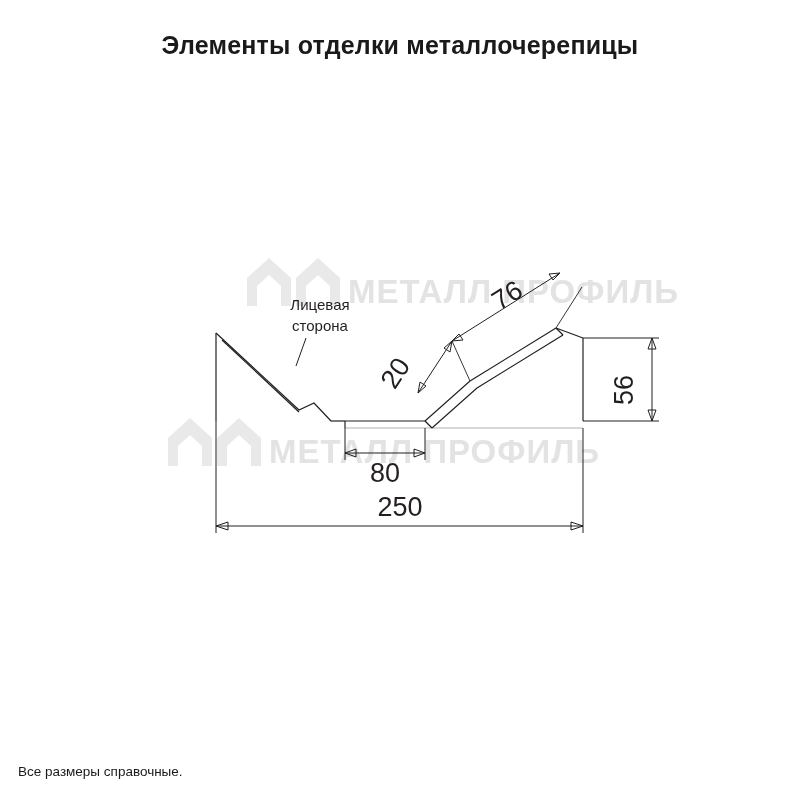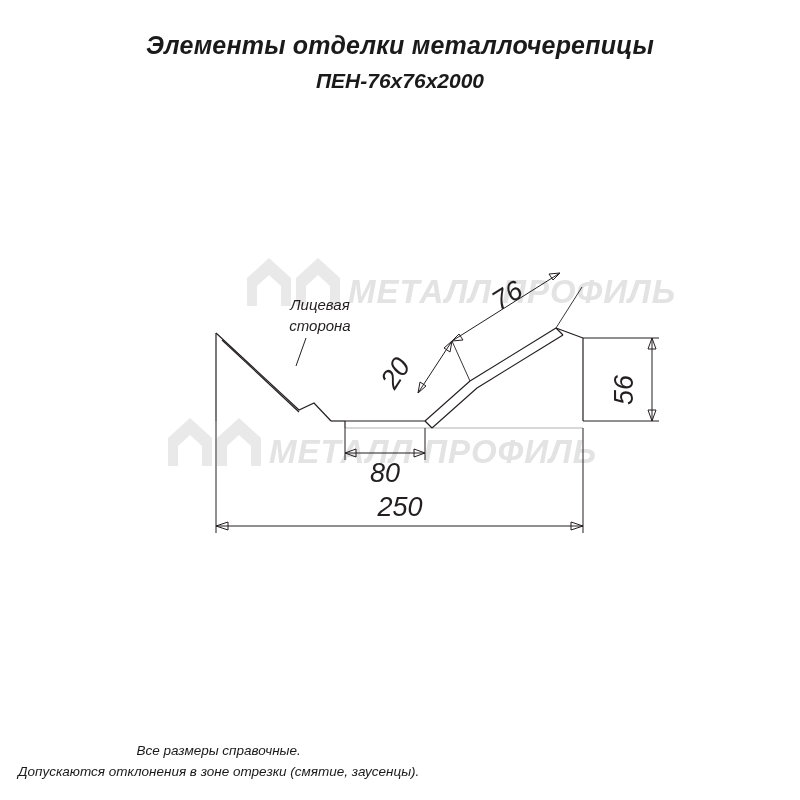--- a/index.html
+++ b/index.html
@@ -12,21 +12,20 @@
     height: 800px;
     font-family: "Liberation Sans", sans-serif;
     color: #1a1a1a;
     position: relative;
     overflow: hidden;
   }
   .page {
     position: relative;
     width: 800px;
     height: 800px;
-    font-style: italic;
   }
   .title-block {
     position: absolute;
     top: 30px;
     left: 0;
     width: 800px;
     text-align: center;
   }
   .main-title {
     font-size: 25px;
@@ -92,21 +91,20 @@
   .lbl-big { font-size: 27px; }
   .lbl-small { font-size: 15px; }
 </style>
 </head>
 <body>
 
 <div class="page">
 
   <div class="title-block">
     <div class="main-title">Элементы отделки металлочерепицы</div>
-    <div class="sub-title2">ПЕН-76x76x2000</div>
   </div>
 
   <div class="drawing">
     <svg width="800" height="440" viewBox="0 0 800 440">
 
       <g>
         <g class="wm">
           <path d="M247 90 l22 -20 22 20 0 28 -10 0 0 -20 -12 -11 -12 11 0 20 -10 0 z"></path>
           <path d="M296 90 l22 -20 22 20 0 28 -10 0 0 -20 -12 -11 -12 11 0 20 -10 0 z"></path>
         </g>
@@ -196,16 +194,15 @@
         <path class="dim" d="M216 338 l12 -4 0 8 z" fill="#231f20" stroke="none"></path>
         <path class="dim" d="M583 338 l-12 -4 0 8 z" fill="#231f20" stroke="none"></path>
         <text class="lbl lbl-big" x="400" y="328" text-anchor="middle">250</text>
       </g>
 
     </svg>
   </div>
 
   <div class="footer">
     <div>Все размеры справочные.</div>
-    <div>Допускаются отклонения в зоне отрезки (смятие, заусенцы).</div>
   </div>
 
 </div>
 
 </body></html>

